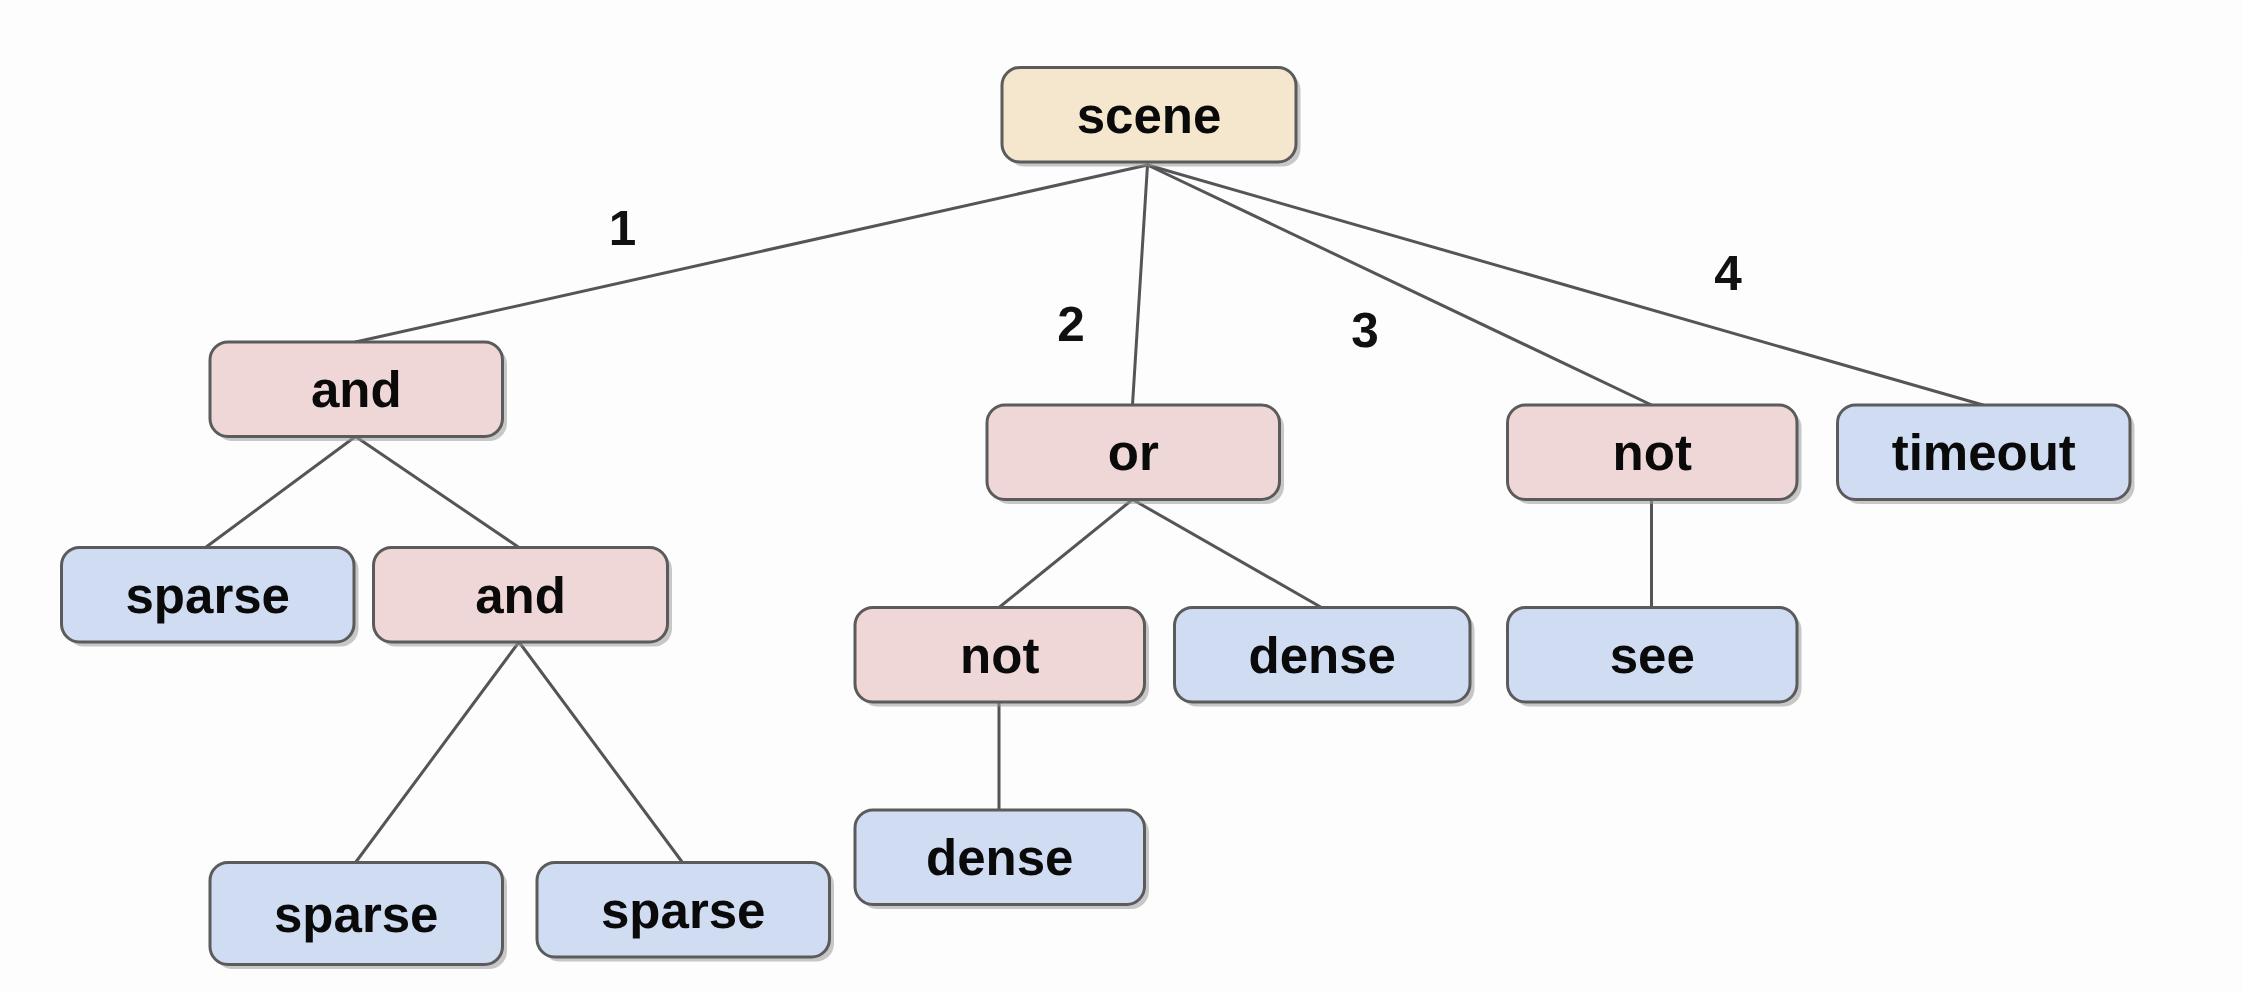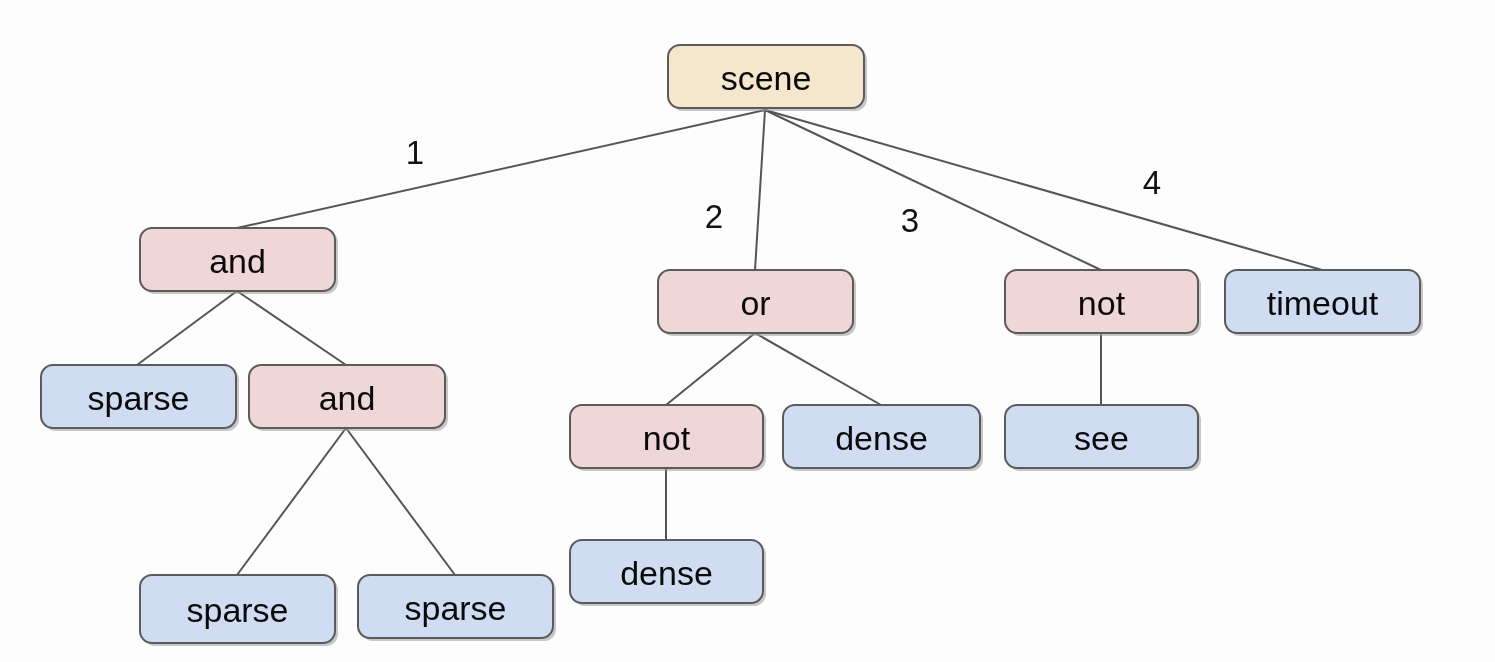--- a/index.html
+++ b/index.html
@@ -9,20 +9,21 @@
   }
   body {
     font-family: "Liberation Sans", sans-serif;
   }
   #canvas {
     position: relative;
     width: 1495px;
     height: 662px;
     background: #fdfdfd;
     overflow: hidden;
+    font-weight: bold;
   }
   #tree-svg {
     position: absolute;
     top: 0;
     left: 0;
     width: 1495px;
     height: 662px;
     display: block;
   }
   .edge-line {

